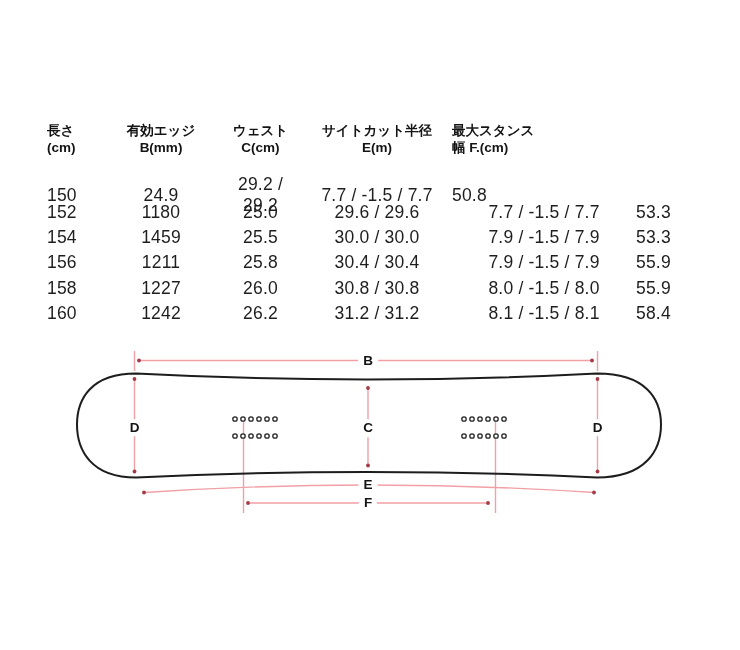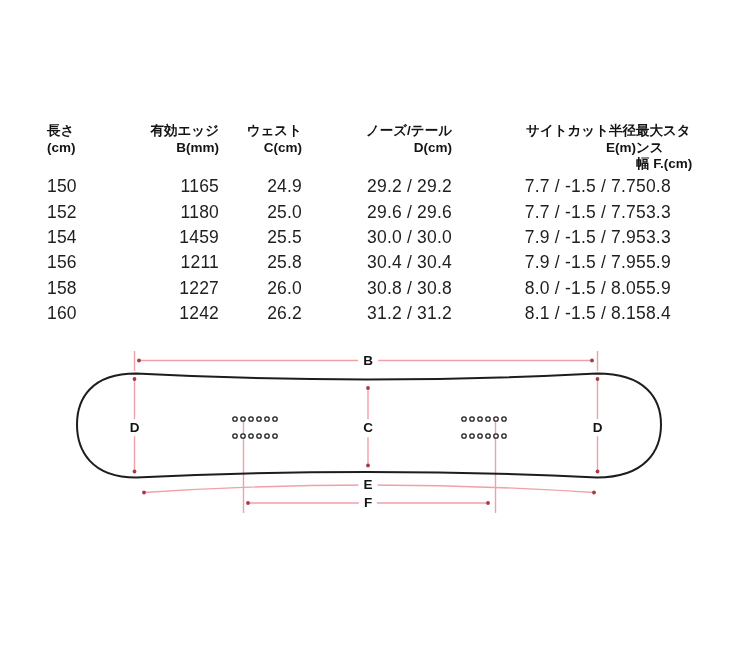--- a/index.html
+++ b/index.html
@@ -21,21 +21,21 @@
     font-size: 13.5px; font-weight: 700; line-height: 16.5px; color: #141414;
   }
   .th span { display: block; }
   .tbody { position: absolute; left: 0; top: 174px; width: 655px; }
   .trow {
     display: grid; grid-template-columns: 60px 116px 83px 150px 184px 1fr;
     height: 25.4px; align-items: center;
     font-size: 17.5px; font-weight: 500; letter-spacing: 0.2px; color: #1e1e1e;
   }
   .c0 { text-align: left; padding-left: 4px; }
-  .c1, .c2, .c3, .c4 { text-align: right; }
+  .c1, .c2, .c3, .c4 { text-align: center; }
   .c5 { }
 
   
   .diagram-svg { position: absolute; left: 0; top: 0; width: 740px; height: 650px; }
   .dim-label {
     position: absolute; transform: translate(-50%, -50%);
     background: #ffffff; padding: 2px 5px;
     font-size: 13.5px; font-weight: 700; color: #141414; line-height: 1;
   }
 </style>
@@ -51,37 +51,32 @@
         <span>(cm)</span>
       </div>
       <div class="th c1">
         <span>有効エッジ</span>
         <span>B(mm)</span>
       </div>
       <div class="th c2">
         <span>ウェスト</span>
         <span>C(cm)</span>
       </div>
-      <div class="th c3">
-        <span>ノーズ/テール</span>
-        <span>D(cm)</span>
-      </div>
       <div class="th c4">
         <span>サイトカット半径</span>
         <span>E(m)</span>
       </div>
       <div class="th c5">
         <span>最大スタンス</span>
         <span>幅 F.(cm)</span>
       </div>
     </div>
     <div class="tbody">
         <div class="trow">
           <div class="td c0">150</div>
-          <div class="td c1">1165</div>
           <div class="td c2">24.9</div>
           <div class="td c3">29.2 / 29.2</div>
           <div class="td c4">7.7 / -1.5 / 7.7</div>
           <div class="td c5">50.8</div>
         </div>
         <div class="trow">
           <div class="td c0">152</div>
           <div class="td c1">1180</div>
           <div class="td c2">25.0</div>
           <div class="td c3">29.6 / 29.6</div>

